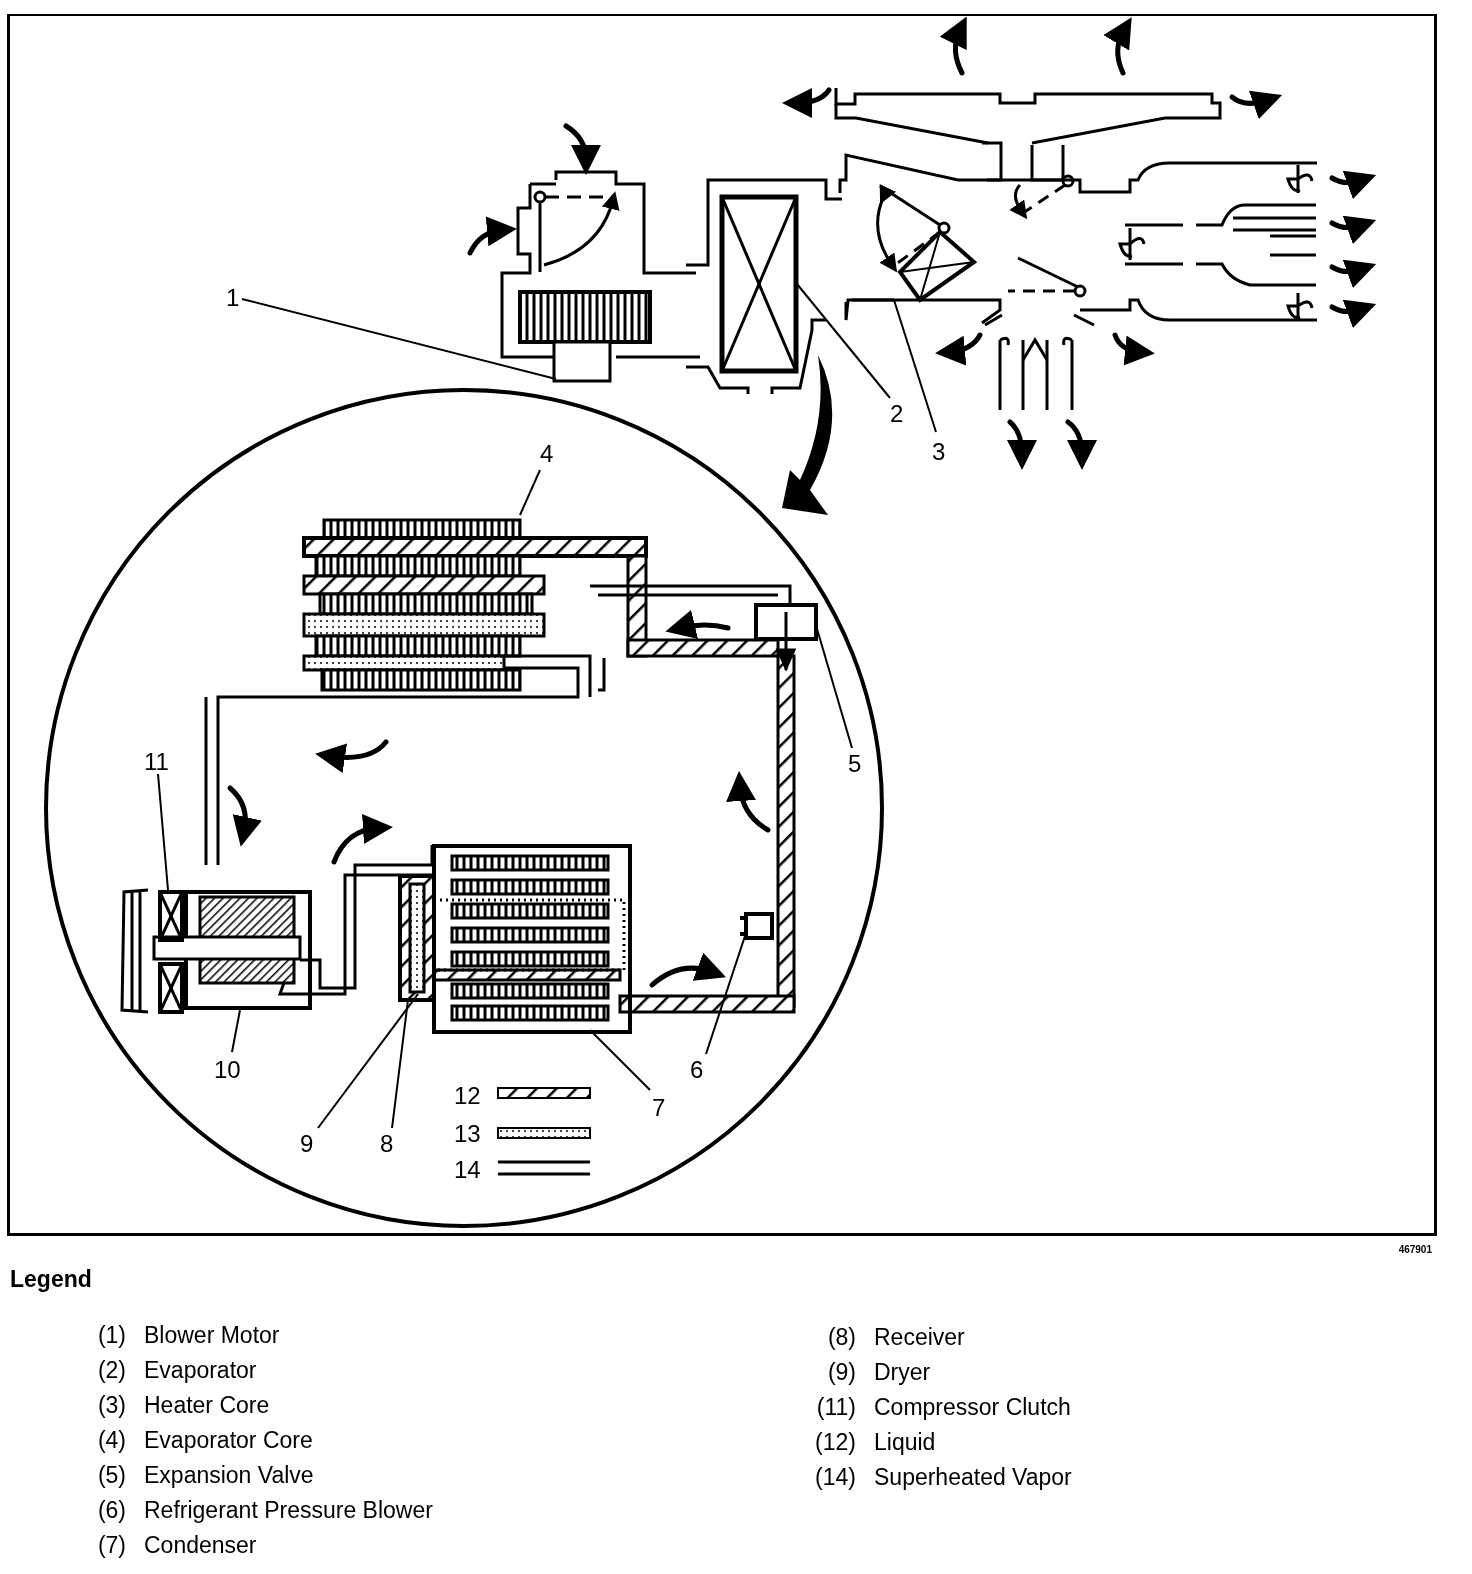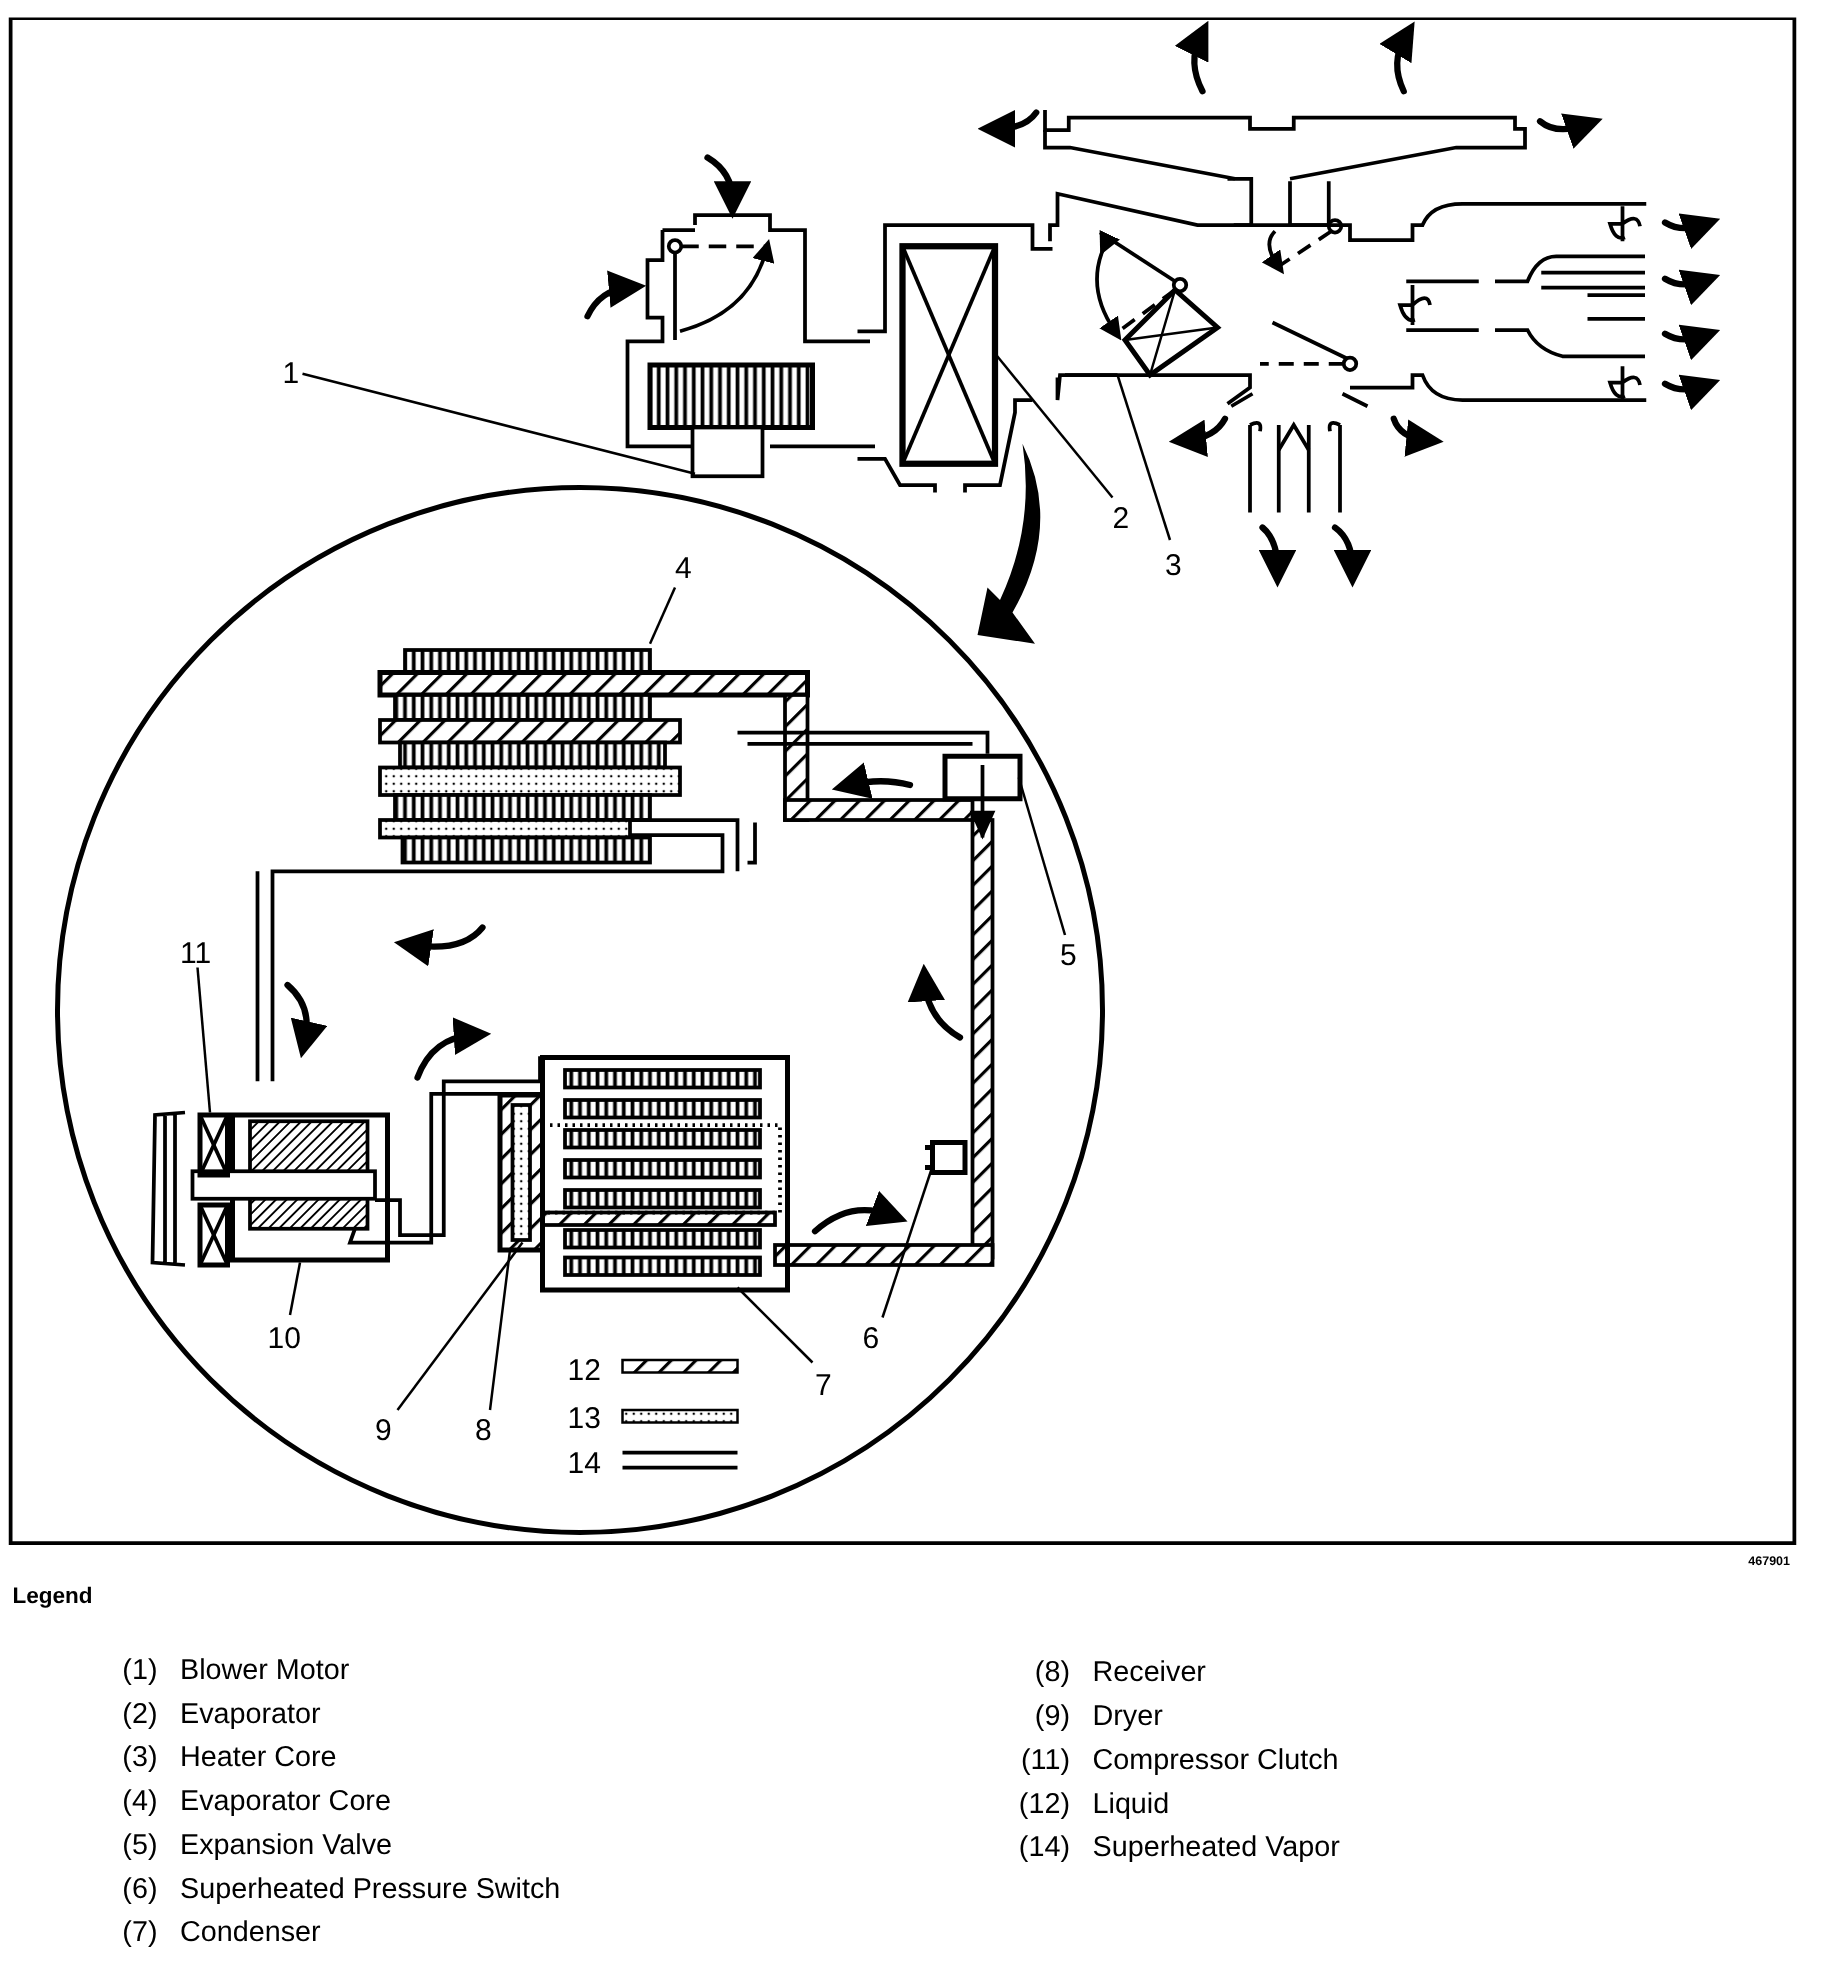--- a/index.html
+++ b/index.html
@@ -1,20 +1,20 @@
 <!DOCTYPE html>
 <html><head>
 <meta charset="utf-8">
 <style>
   html, body { margin: 0; padding: 0; background: #ffffff; }
   body { width: 1472px; height: 1574px; position: relative; overflow: hidden; font-family: "Liberation Sans", sans-serif; color: #000; }
   #figure { position: absolute; left: 7px; top: 14px; width: 1430px; height: 1222px; border: 3px solid #000; border-top-width: 2px; box-sizing: border-box; }
   #fig-svg { position: absolute; left: 0; top: 0; width: 1472px; height: 1260px; }
   .fig-id { position: absolute; right: 40px; top: 1244px; font-size: 10px; font-weight: bold; }
-  .legend-title { position: absolute; left: 10px; top: 1266px; font-size: 18px; font-weight: bold; }
+  .legend-title { position: absolute; left: 10px; top: 1266px; font-size: 23px; font-weight: bold; }
   .legend-col { position: absolute; top: 1318px; }
   .legend-col.left { left: 70px; }
   .legend-col.right { left: 800px; top: 1320px; }
   .legend-row { height: 35px; font-size: 23px; display: flex; align-items: center; white-space: nowrap; }
   .legend-row .num { width: 56px; text-align: right; display: inline-block; margin-right: 18px; }
   svg text { font-family: "Liberation Sans", sans-serif; font-size: 24px; }
 </style>
 </head>
 <body>
 
@@ -275,21 +275,21 @@
   <div class="legend-row">
       <span class="num">(4)</span>
       <span>Evaporator Core</span>
     </div>
   <div class="legend-row">
       <span class="num">(5)</span>
       <span>Expansion Valve</span>
     </div>
   <div class="legend-row">
       <span class="num">(6)</span>
-      <span>Superheated Pressure Switch</span>
+      <span>Refrigerant Pressure Blower</span>
     </div>
   <div class="legend-row">
       <span class="num">(7)</span>
       <span>Condenser</span>
     </div>
 </div>
 
 <div class="legend-col right">
   <div class="legend-row">
       <span class="num">(8)</span>

